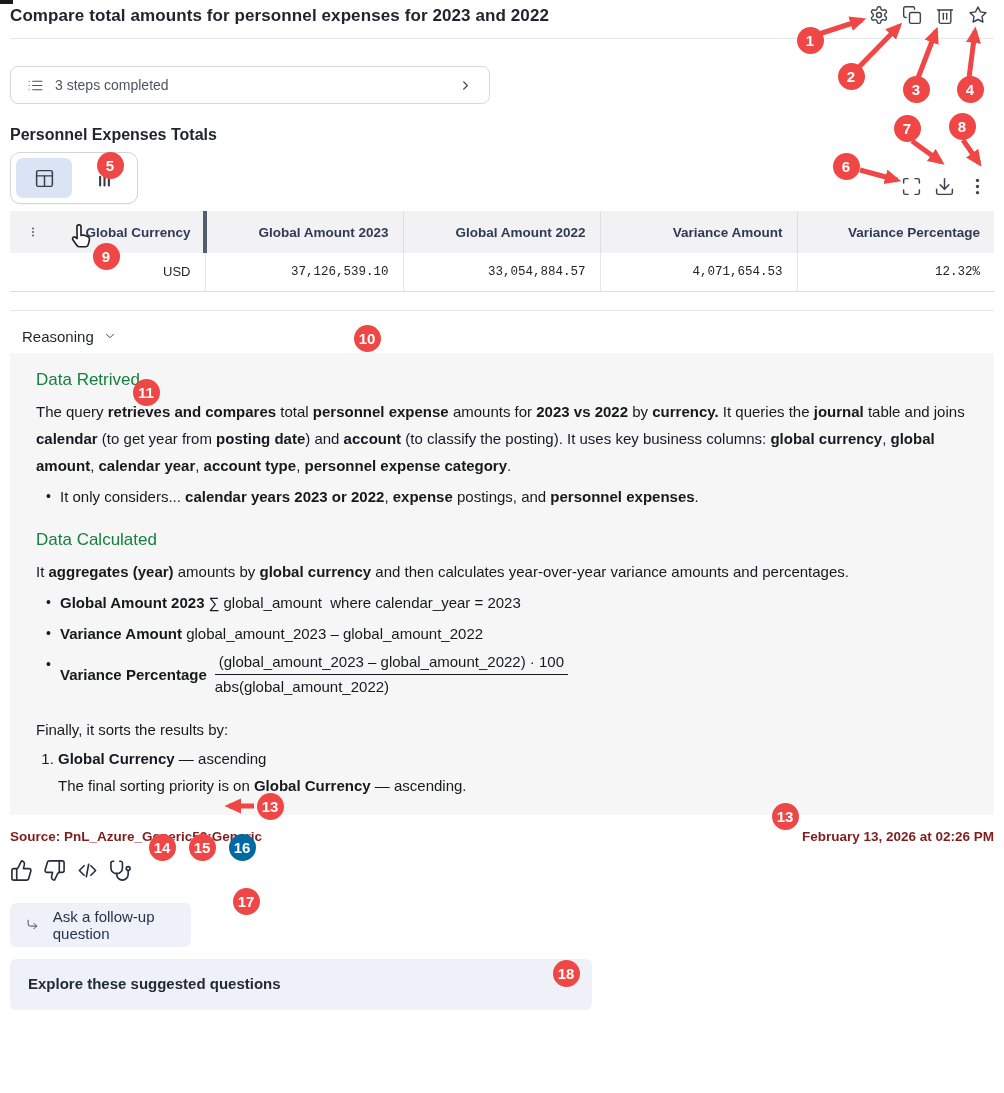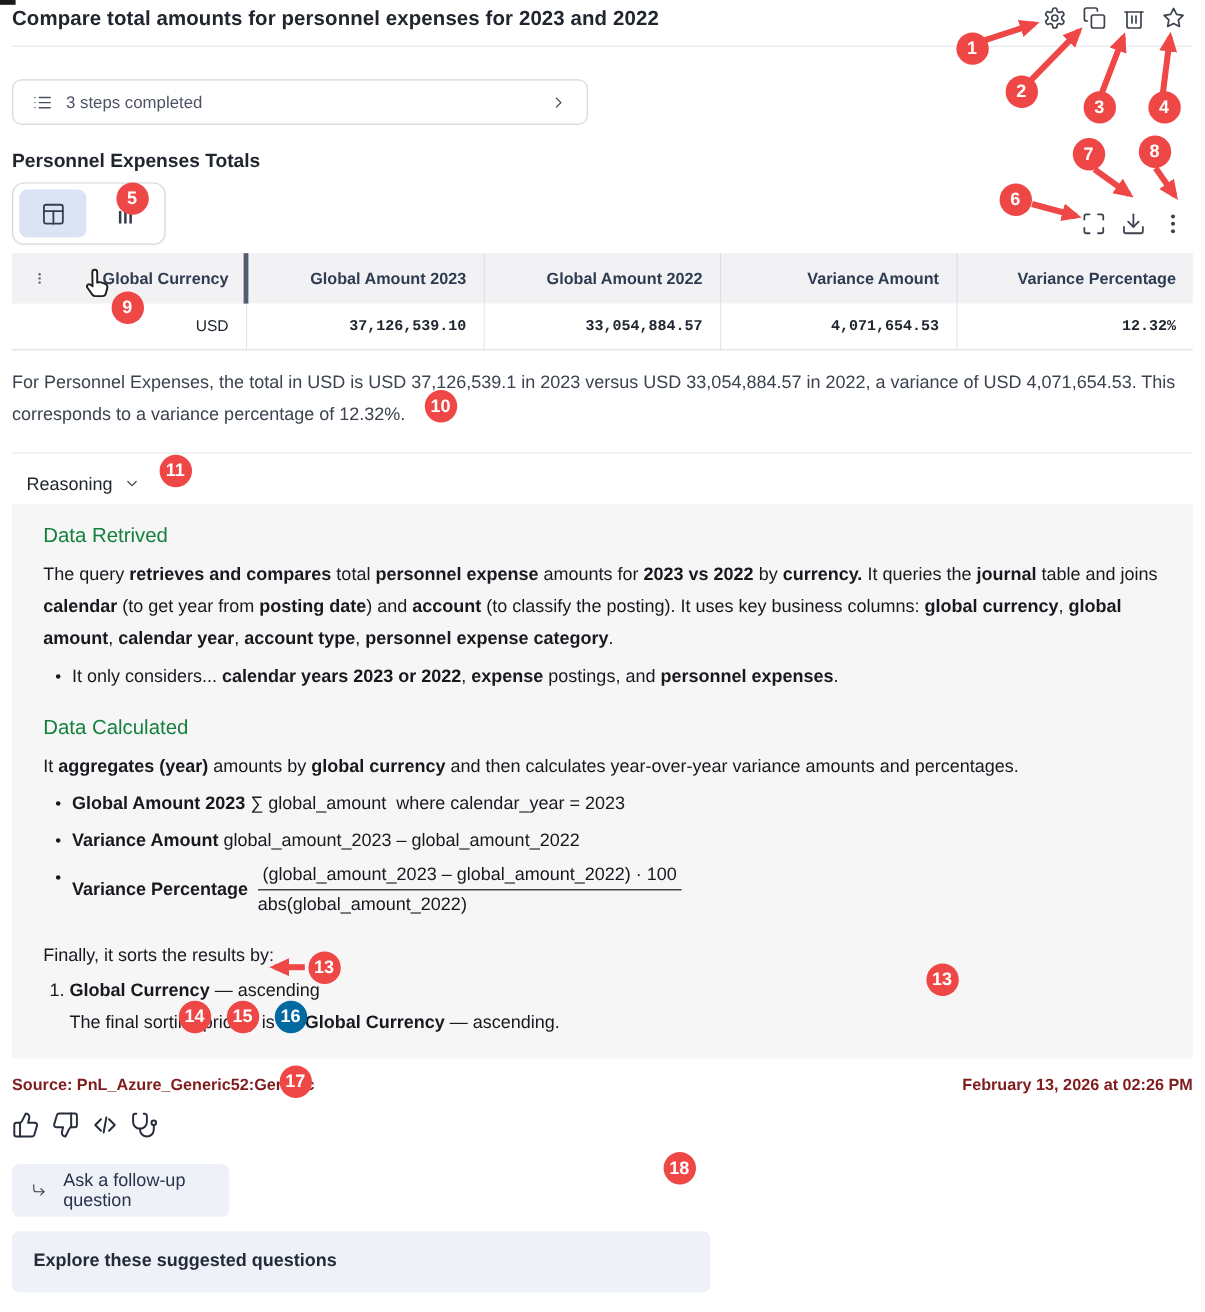--- a/index.html
+++ b/index.html
@@ -46,21 +46,21 @@
   thead th {
     background:#f2f2f4; height:42px; font-size:13.5px; font-weight:700; color:#2e3b52;
     text-align:right; padding:0 14px; border-right:1px solid #dcdee2; cursor:pointer;
   }
   thead th:last-child { border-right:none; }
   tbody td {
     background:#fff; height:38px; font-size:13px; color:#20262f; text-align:right;
     padding:0 14px; border-right:1px solid #e4e6e9; border-bottom:1px solid #dcdee2;
   }
   tbody td:last-child { border-right:none; }
-  td.mono { font-family:"Liberation Mono","DejaVu Sans Mono",monospace; font-size:12.5px;font-weight:bold; }
+  td.mono { font-family:"Liberation Mono","DejaVu Sans Mono",monospace; font-size:12.5px; }
   th.first { position:relative; }
   .col-kebab { position:absolute; left:16px; top:11px; width:14px; height:20px; color:#5a6170; cursor:pointer; }
   .col-kebab svg { width:100%; height:100%; fill:currentColor; }
   .resize-bar { position:absolute; right:-2px; top:0; width:4px; height:42px; background:#545d6b; cursor:col-resize; }
   .hand-cursor { position:absolute; left:56px; top:12px; width:30px; height:34px; z-index:5; pointer-events:none; }
 
   
   .summary { margin-top:13px; font-size:15px; line-height:27px; color:#3b434f; max-width:995px; }
 
   .divider2 { border:none; border-top:1px solid #e7e8ea; margin-top:18px; }
@@ -263,21 +263,20 @@
       </tbody>
     </table>
     <span class="hand-cursor">
       <svg viewBox="0 0 28 28">
           <path fill="#ffffff" stroke="#1f1f1f" stroke-width="1.5" stroke-linejoin="round" d="M10.2 3.6c0-1 .8-1.9 1.9-1.9 1 0 1.9.9 1.9 1.9v8.1l1.3-.3c.6-.14 1.2-.1 1.8.1l3.1 1.1c1 .36 1.7 1.3 1.7 2.4 0 .5-.07 1-.2 1.5l-1 3.7c-.33 1.2-1.4 2-2.6 2h-5.6c-.92 0-1.8-.46-2.3-1.2l-3.8-5.3c-.5-.72-.4-1.7.26-2.3.63-.56 1.6-.58 2.25-.05l1.5 1.2z"></path>
         </svg>
     </span>
   </div>
 
   
-  <p class="summary">For Personnel Expenses, the total in USD is USD 37,126,539.1 in 2023 versus USD 33,054,884.57 in 2022, a variance of USD 4,071,654.53. This corresponds to a variance percentage of 12.32%.</p>
 
   <hr class="divider2">
 
   
   <div class="reason-toggle">
     <span class="reason-label">Reasoning</span>
     <span class="ic chev">
       <svg viewBox="0 0 24 24">
           <polyline points="6 9 12 15 18 9"></polyline>
         </svg>

